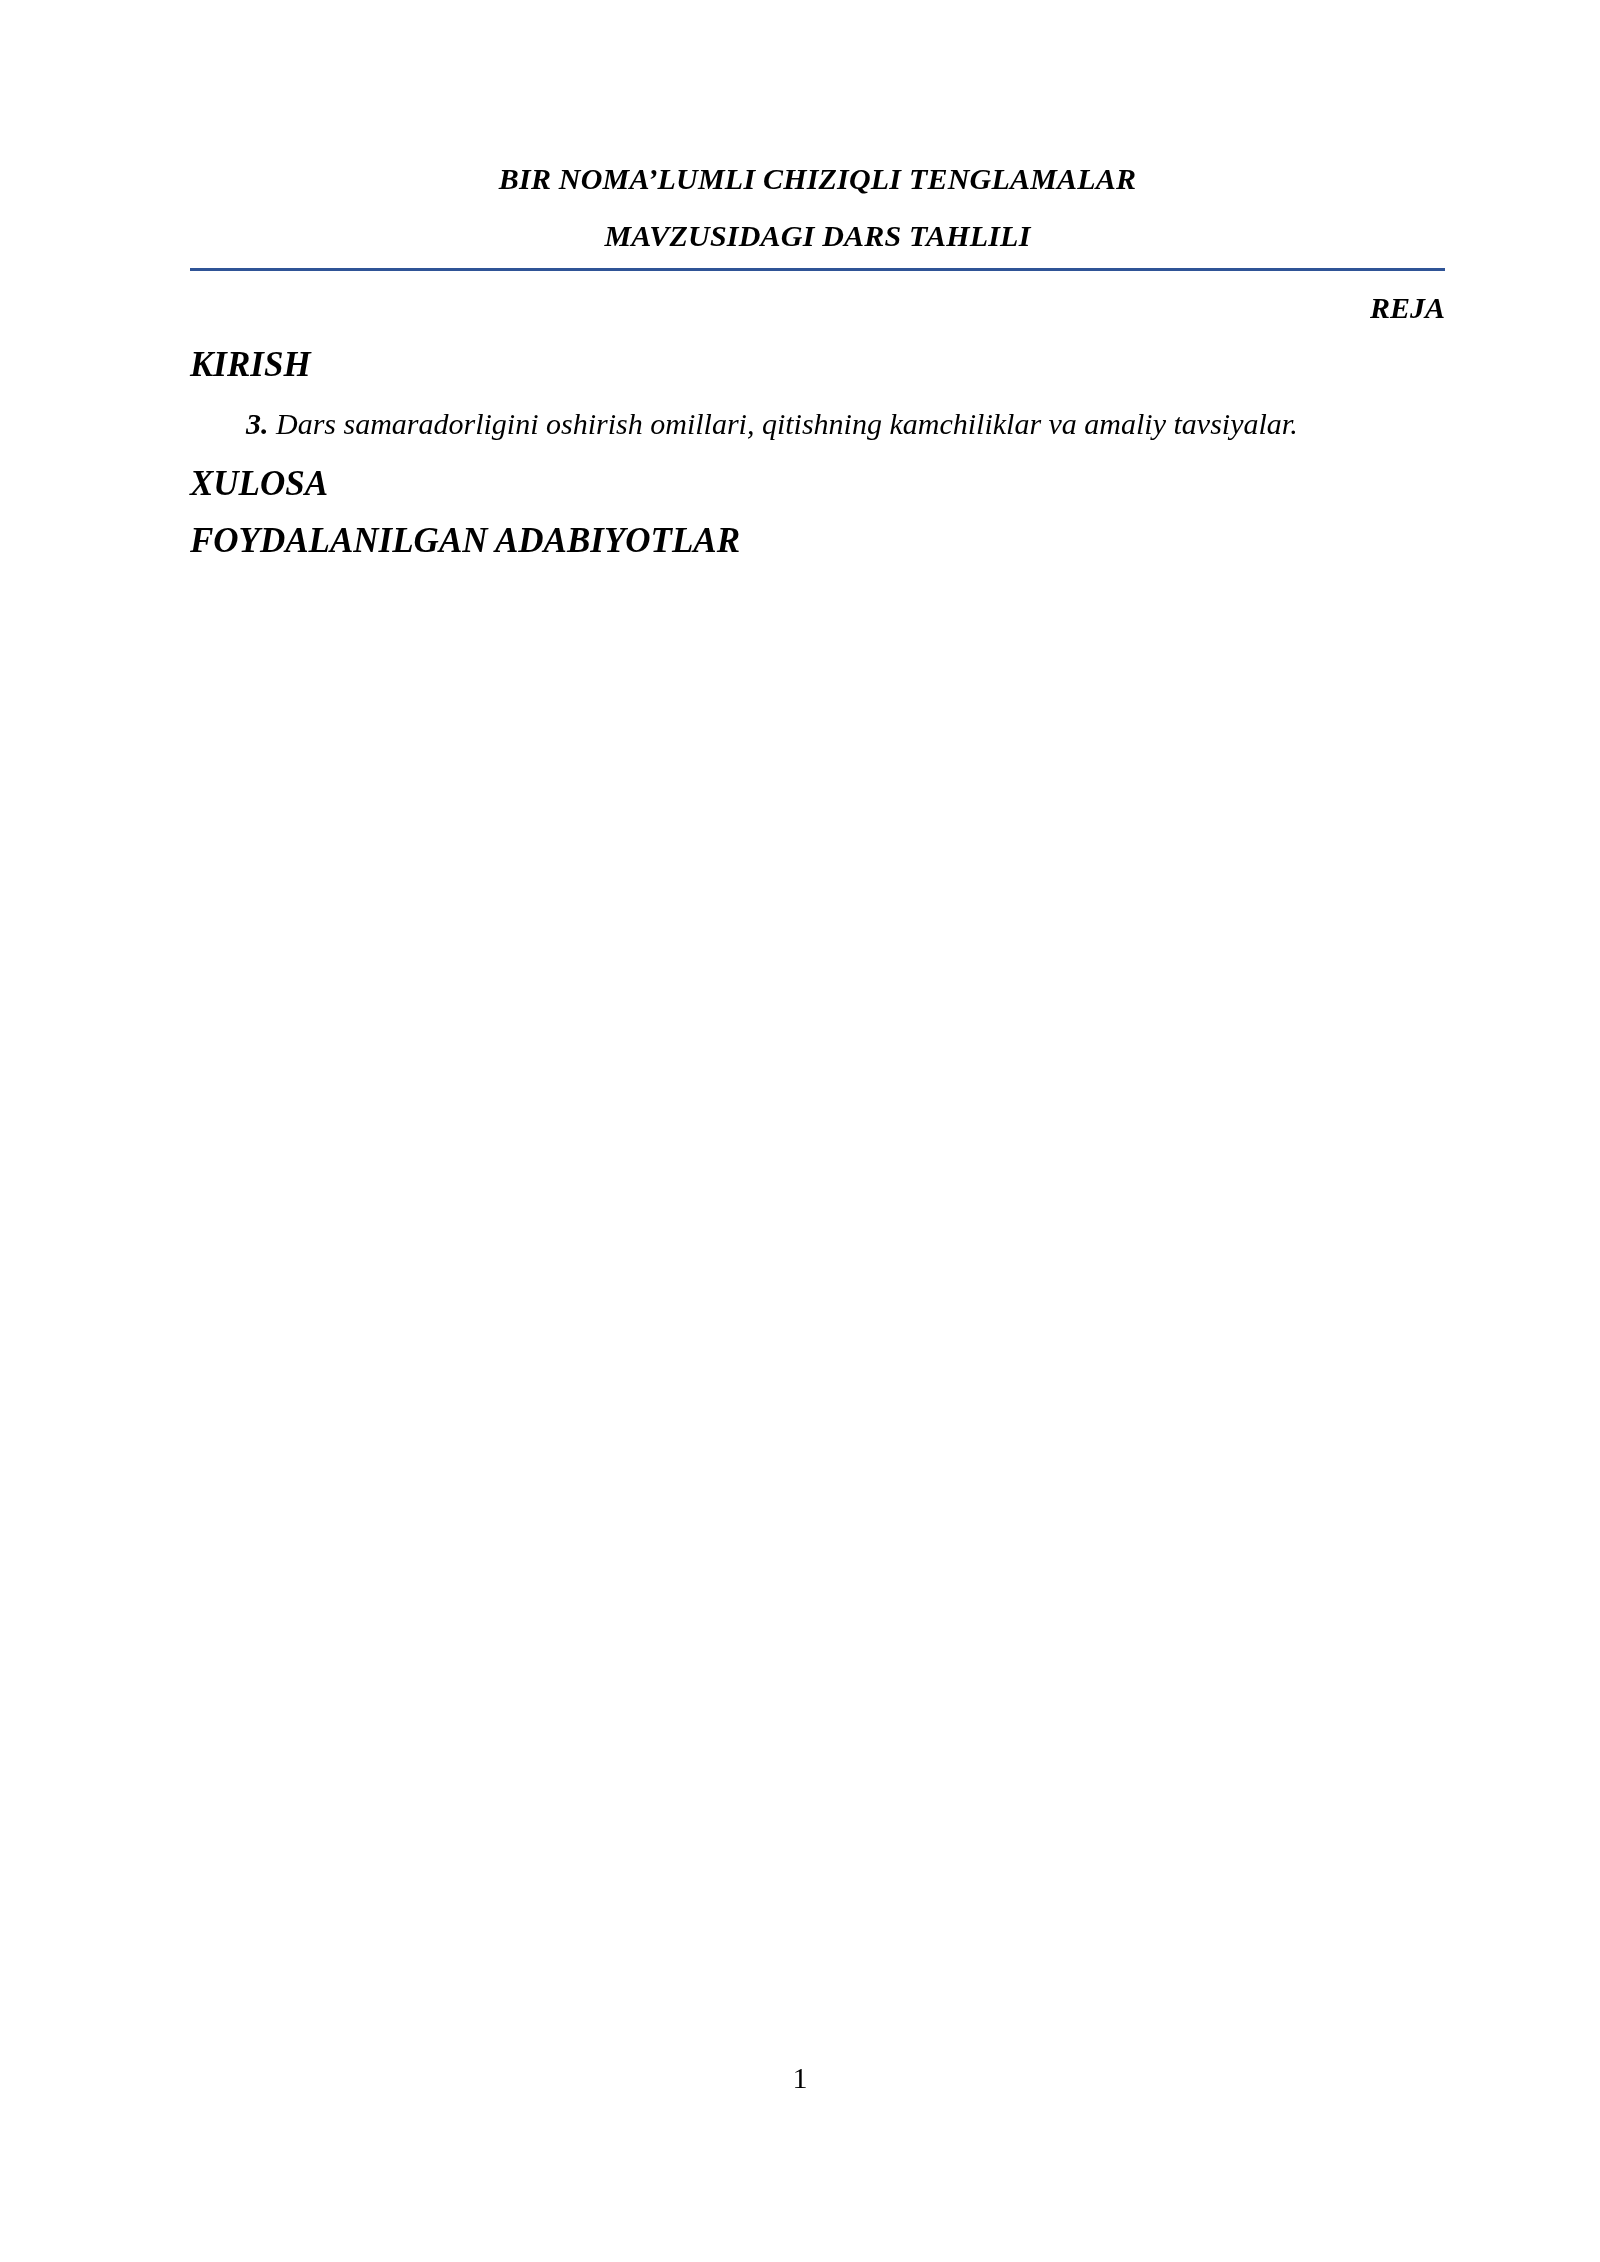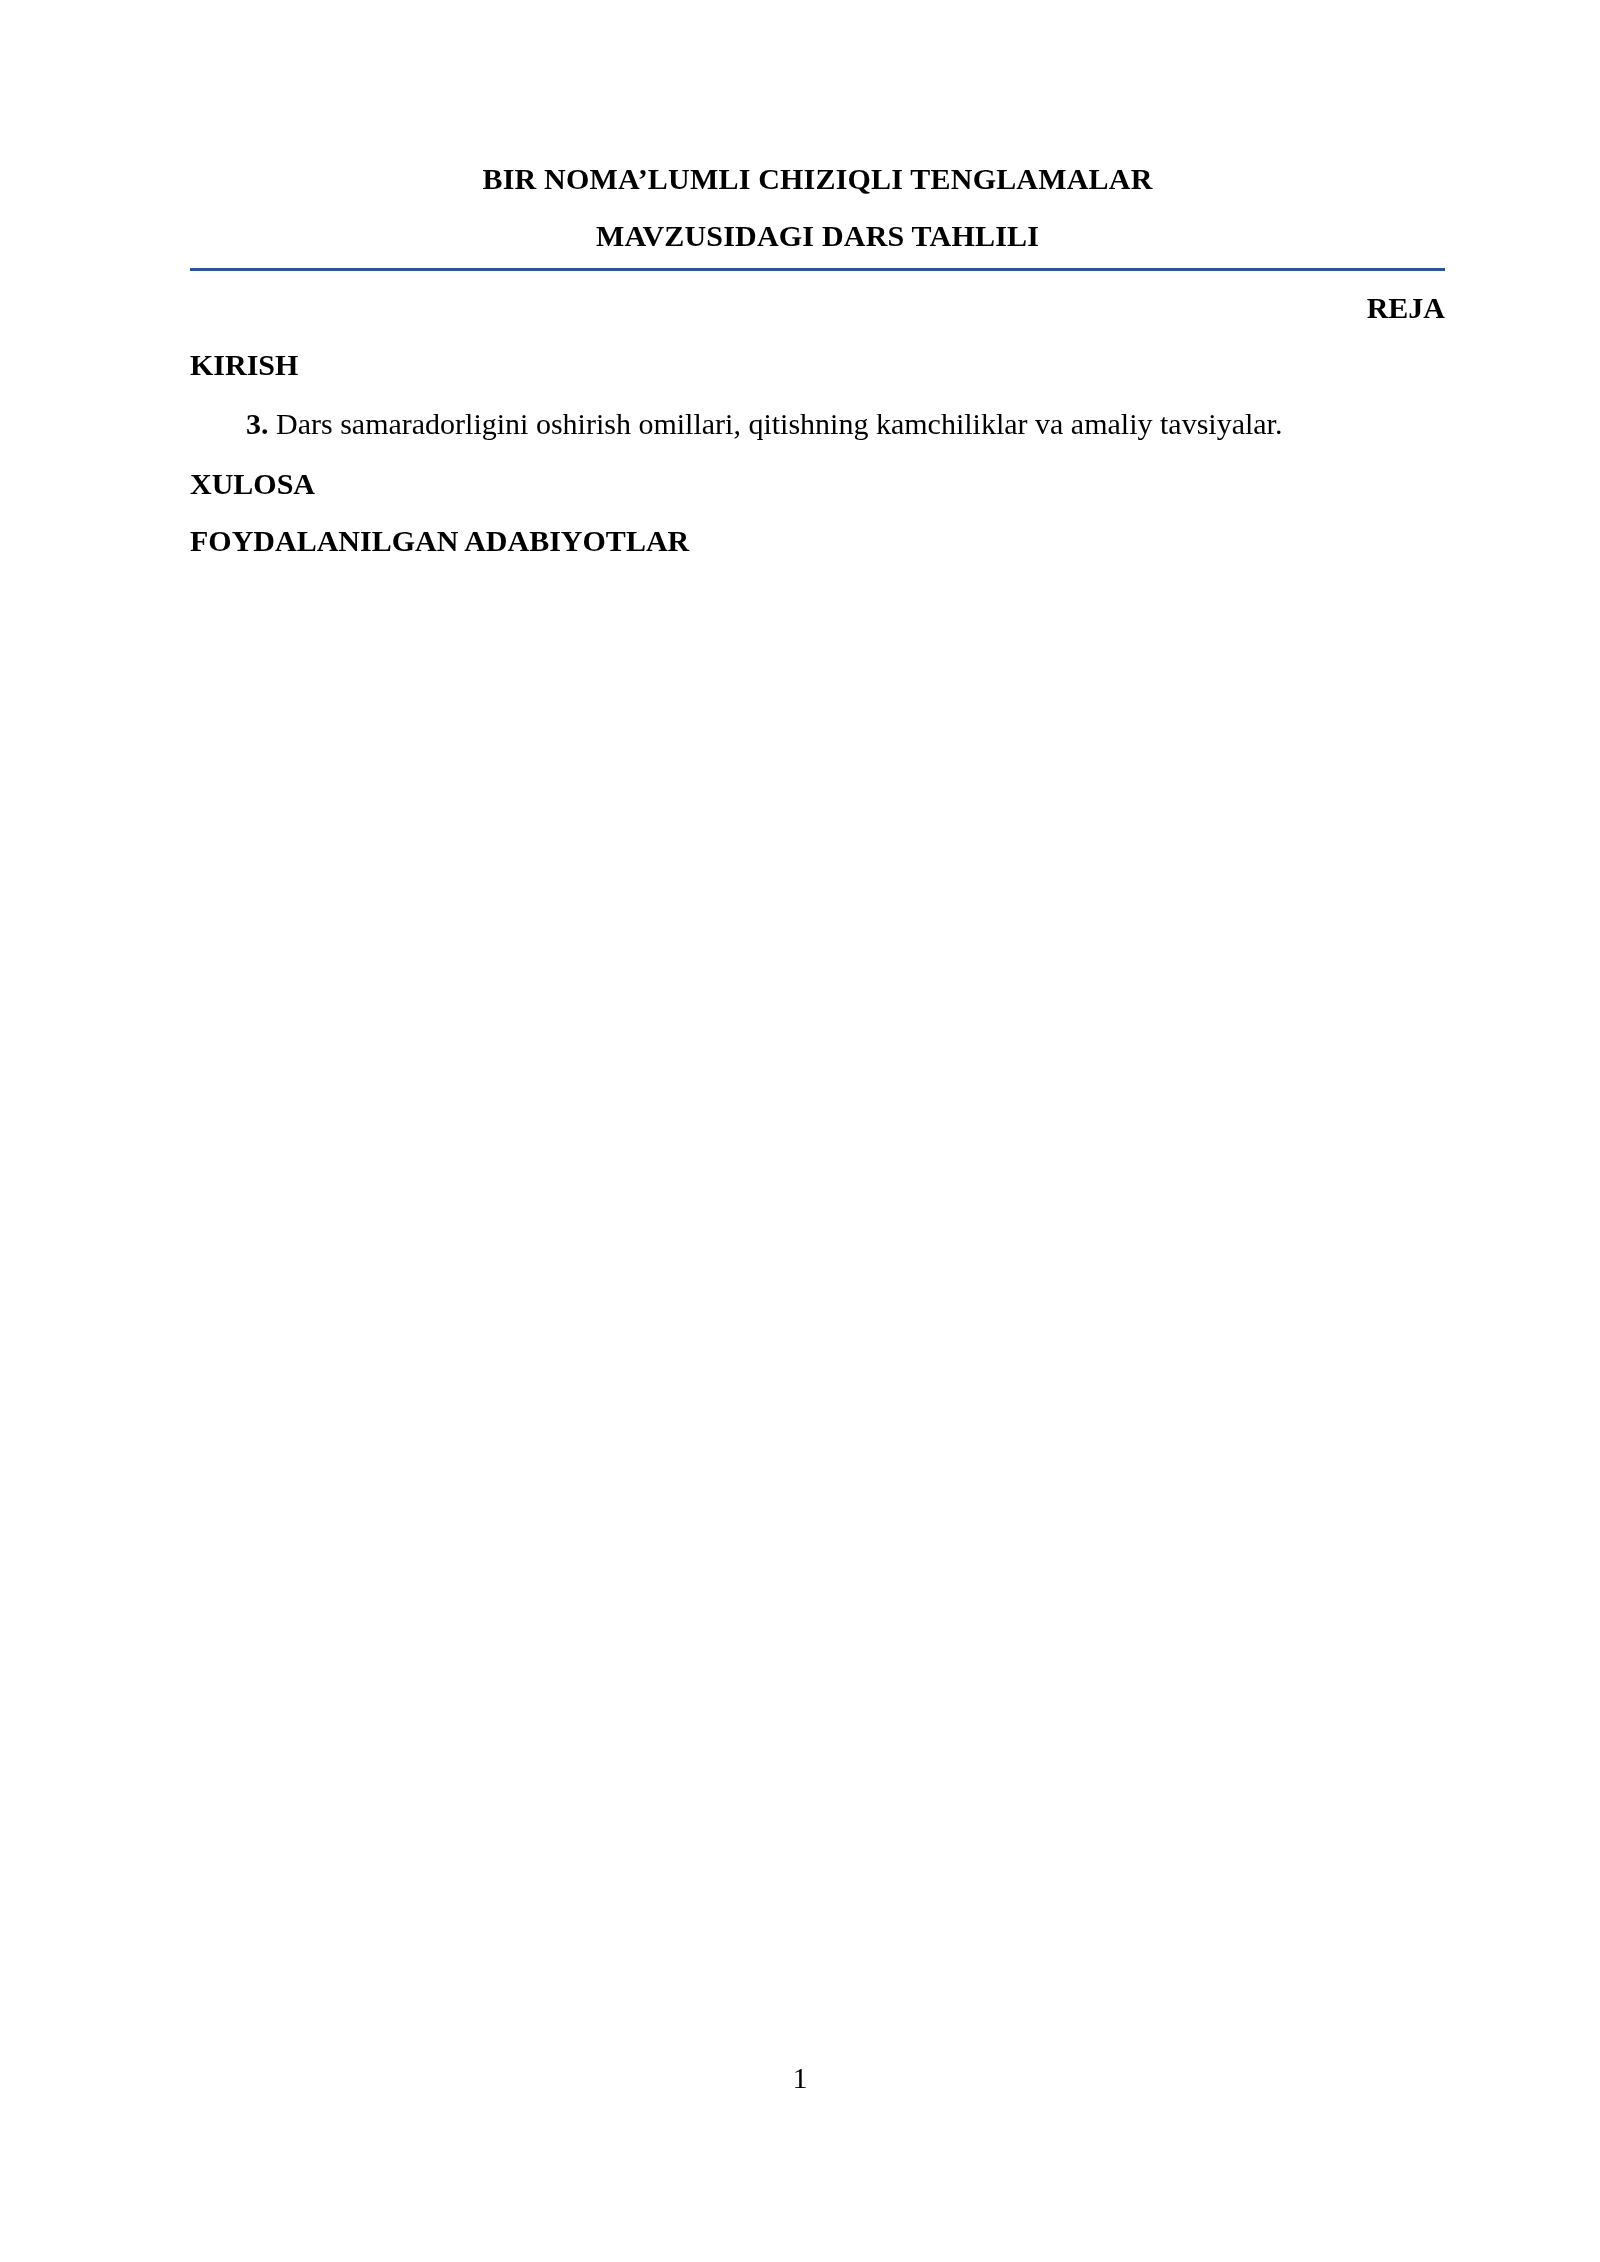--- a/index.html
+++ b/index.html
@@ -18,20 +18,21 @@
     color: #000000;
     box-sizing: border-box;
     overflow: hidden;
   }
 
   .content {
     position: absolute;
     left: 190px;
     top: 150px;
     width: 1255px;
+    font-style: italic;
   }
 
   .doc-title {
     text-align: center;
     font-weight: bold;
     font-size: 30px;
     line-height: 57px;
     letter-spacing: 0.2px;
   }
 
@@ -46,21 +47,21 @@
   .reja-heading {
     text-align: right;
     font-weight: bold;
     font-size: 30px;
     line-height: 57px;
     margin-top: 8px;
   }
 
   .section-heading {
     font-weight: bold;
-    font-size: 30px;
+    font-size: 35px;
     line-height: 57px;
     text-align: left;
   }
 
   .plan-item {
     font-size: 30px;
     line-height: 62px;
     text-align: justify;
     text-justify: inter-word;
     text-indent: 56px;

